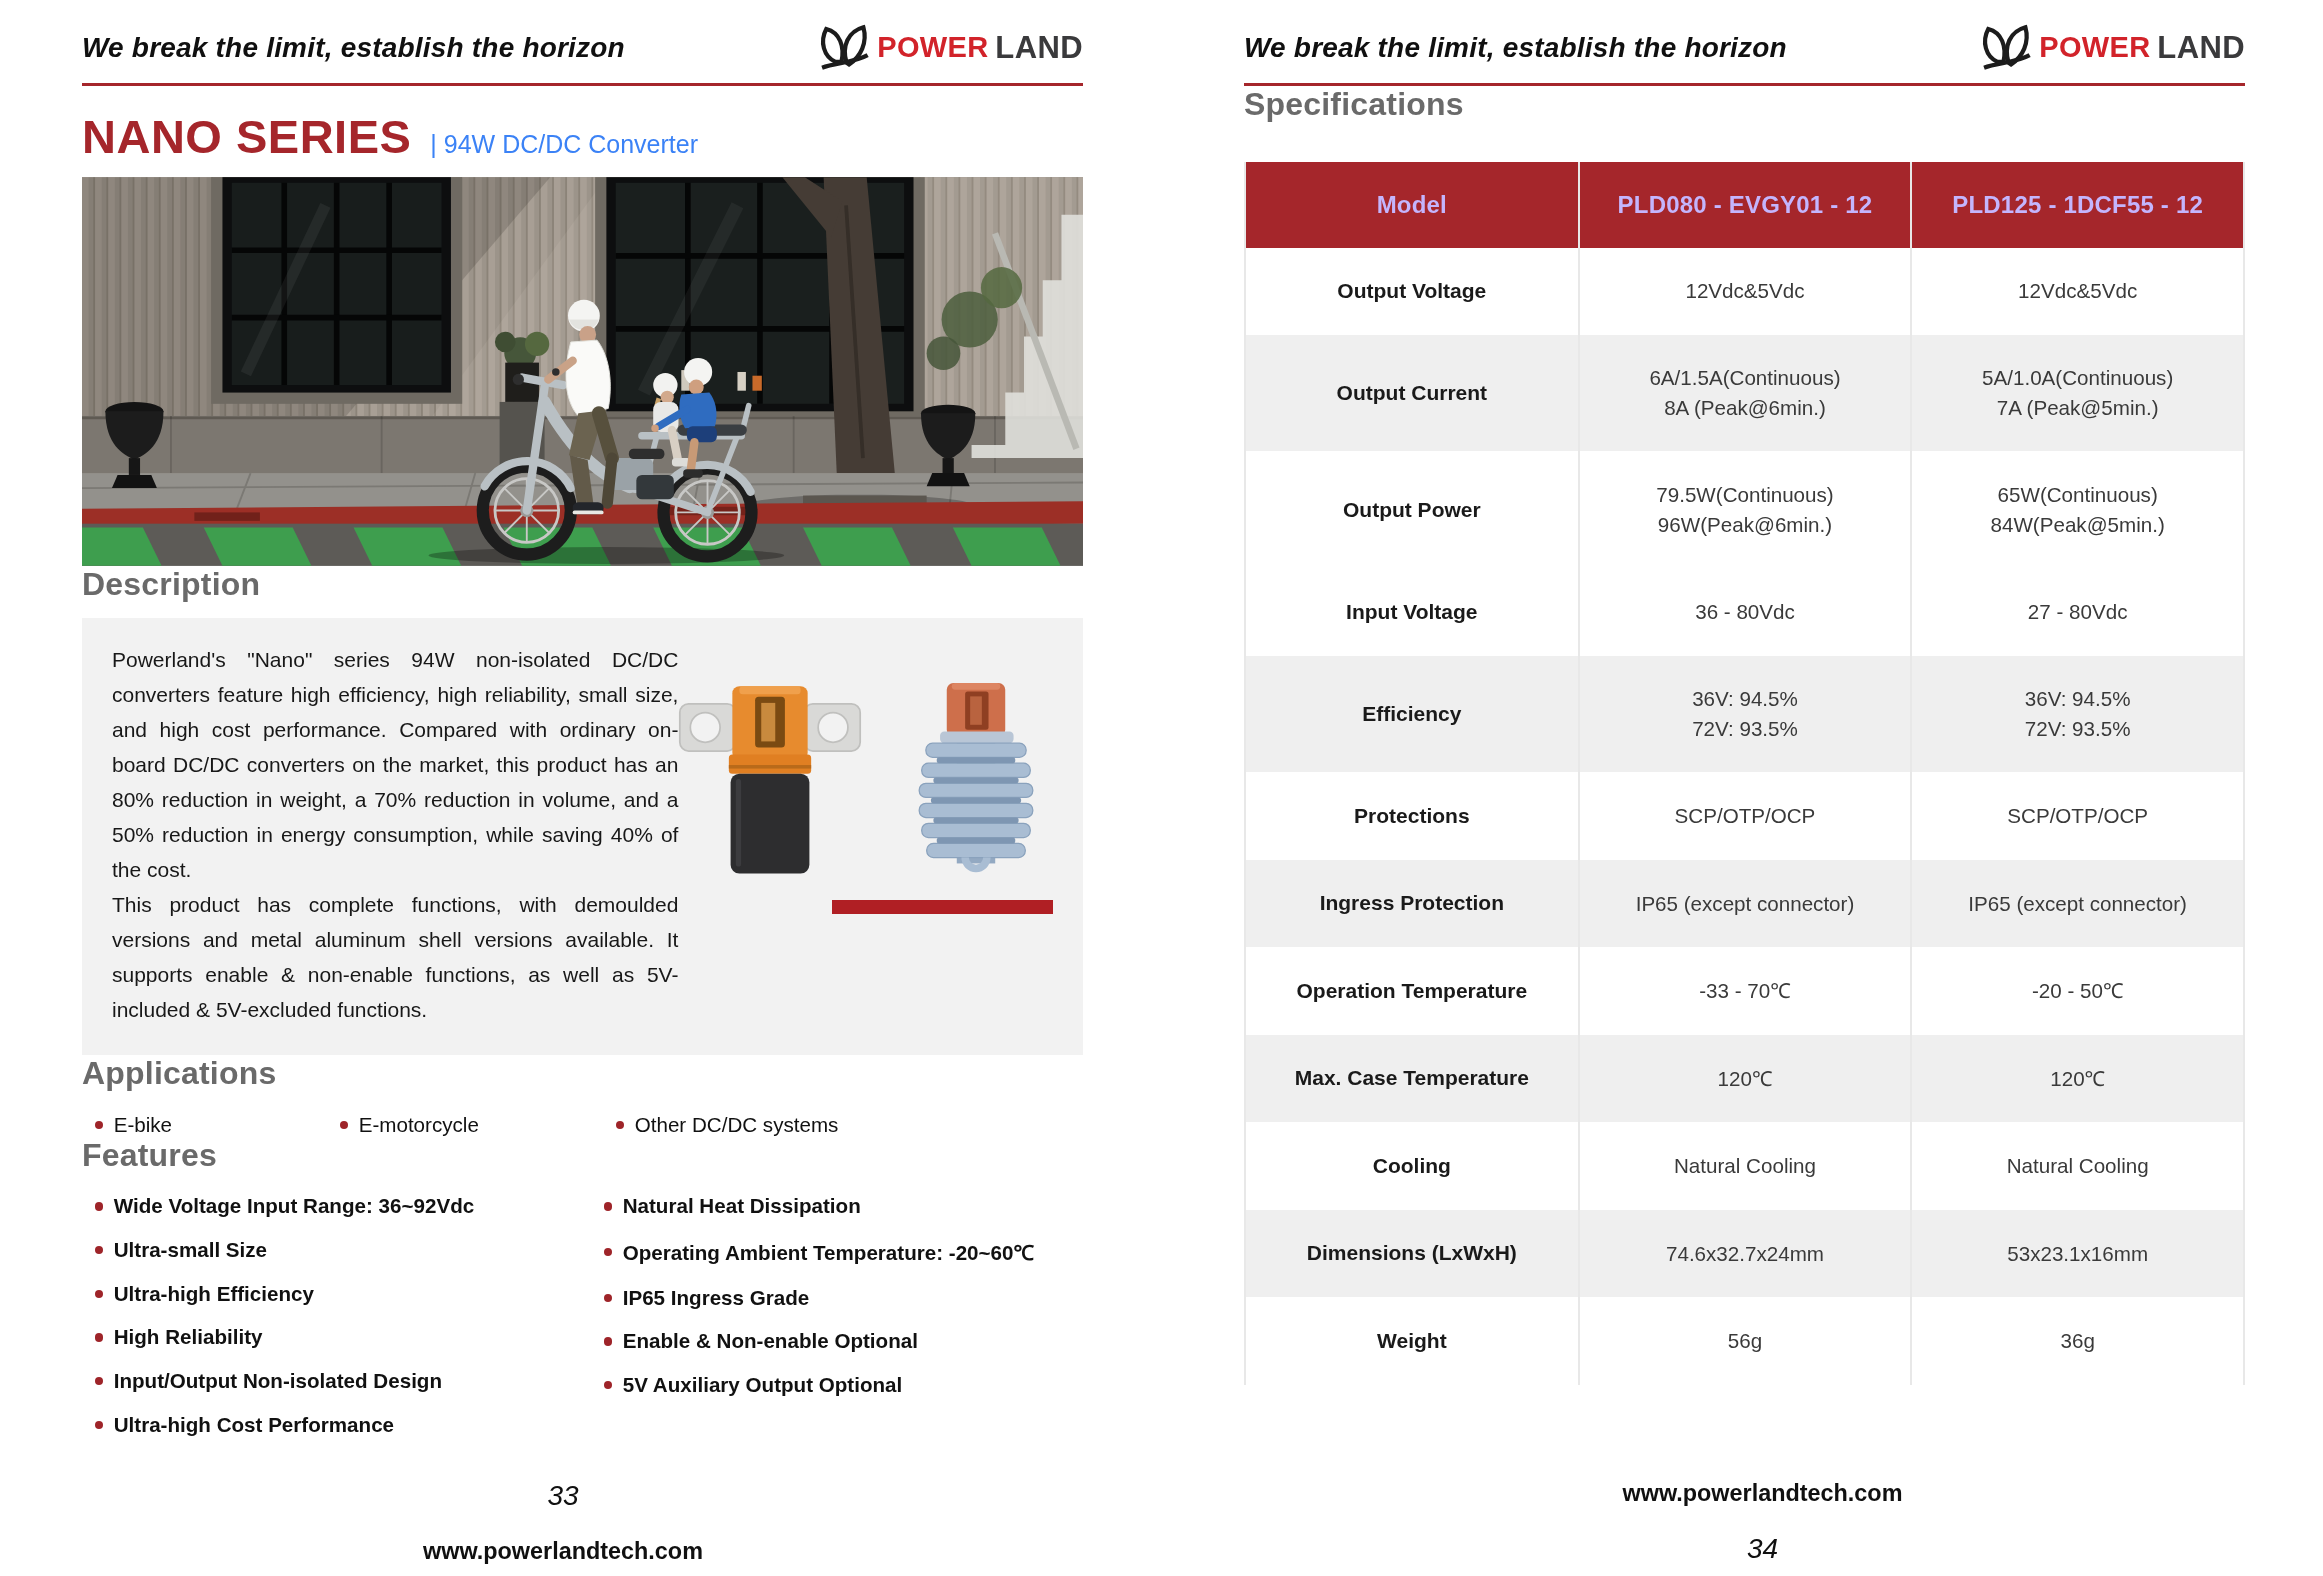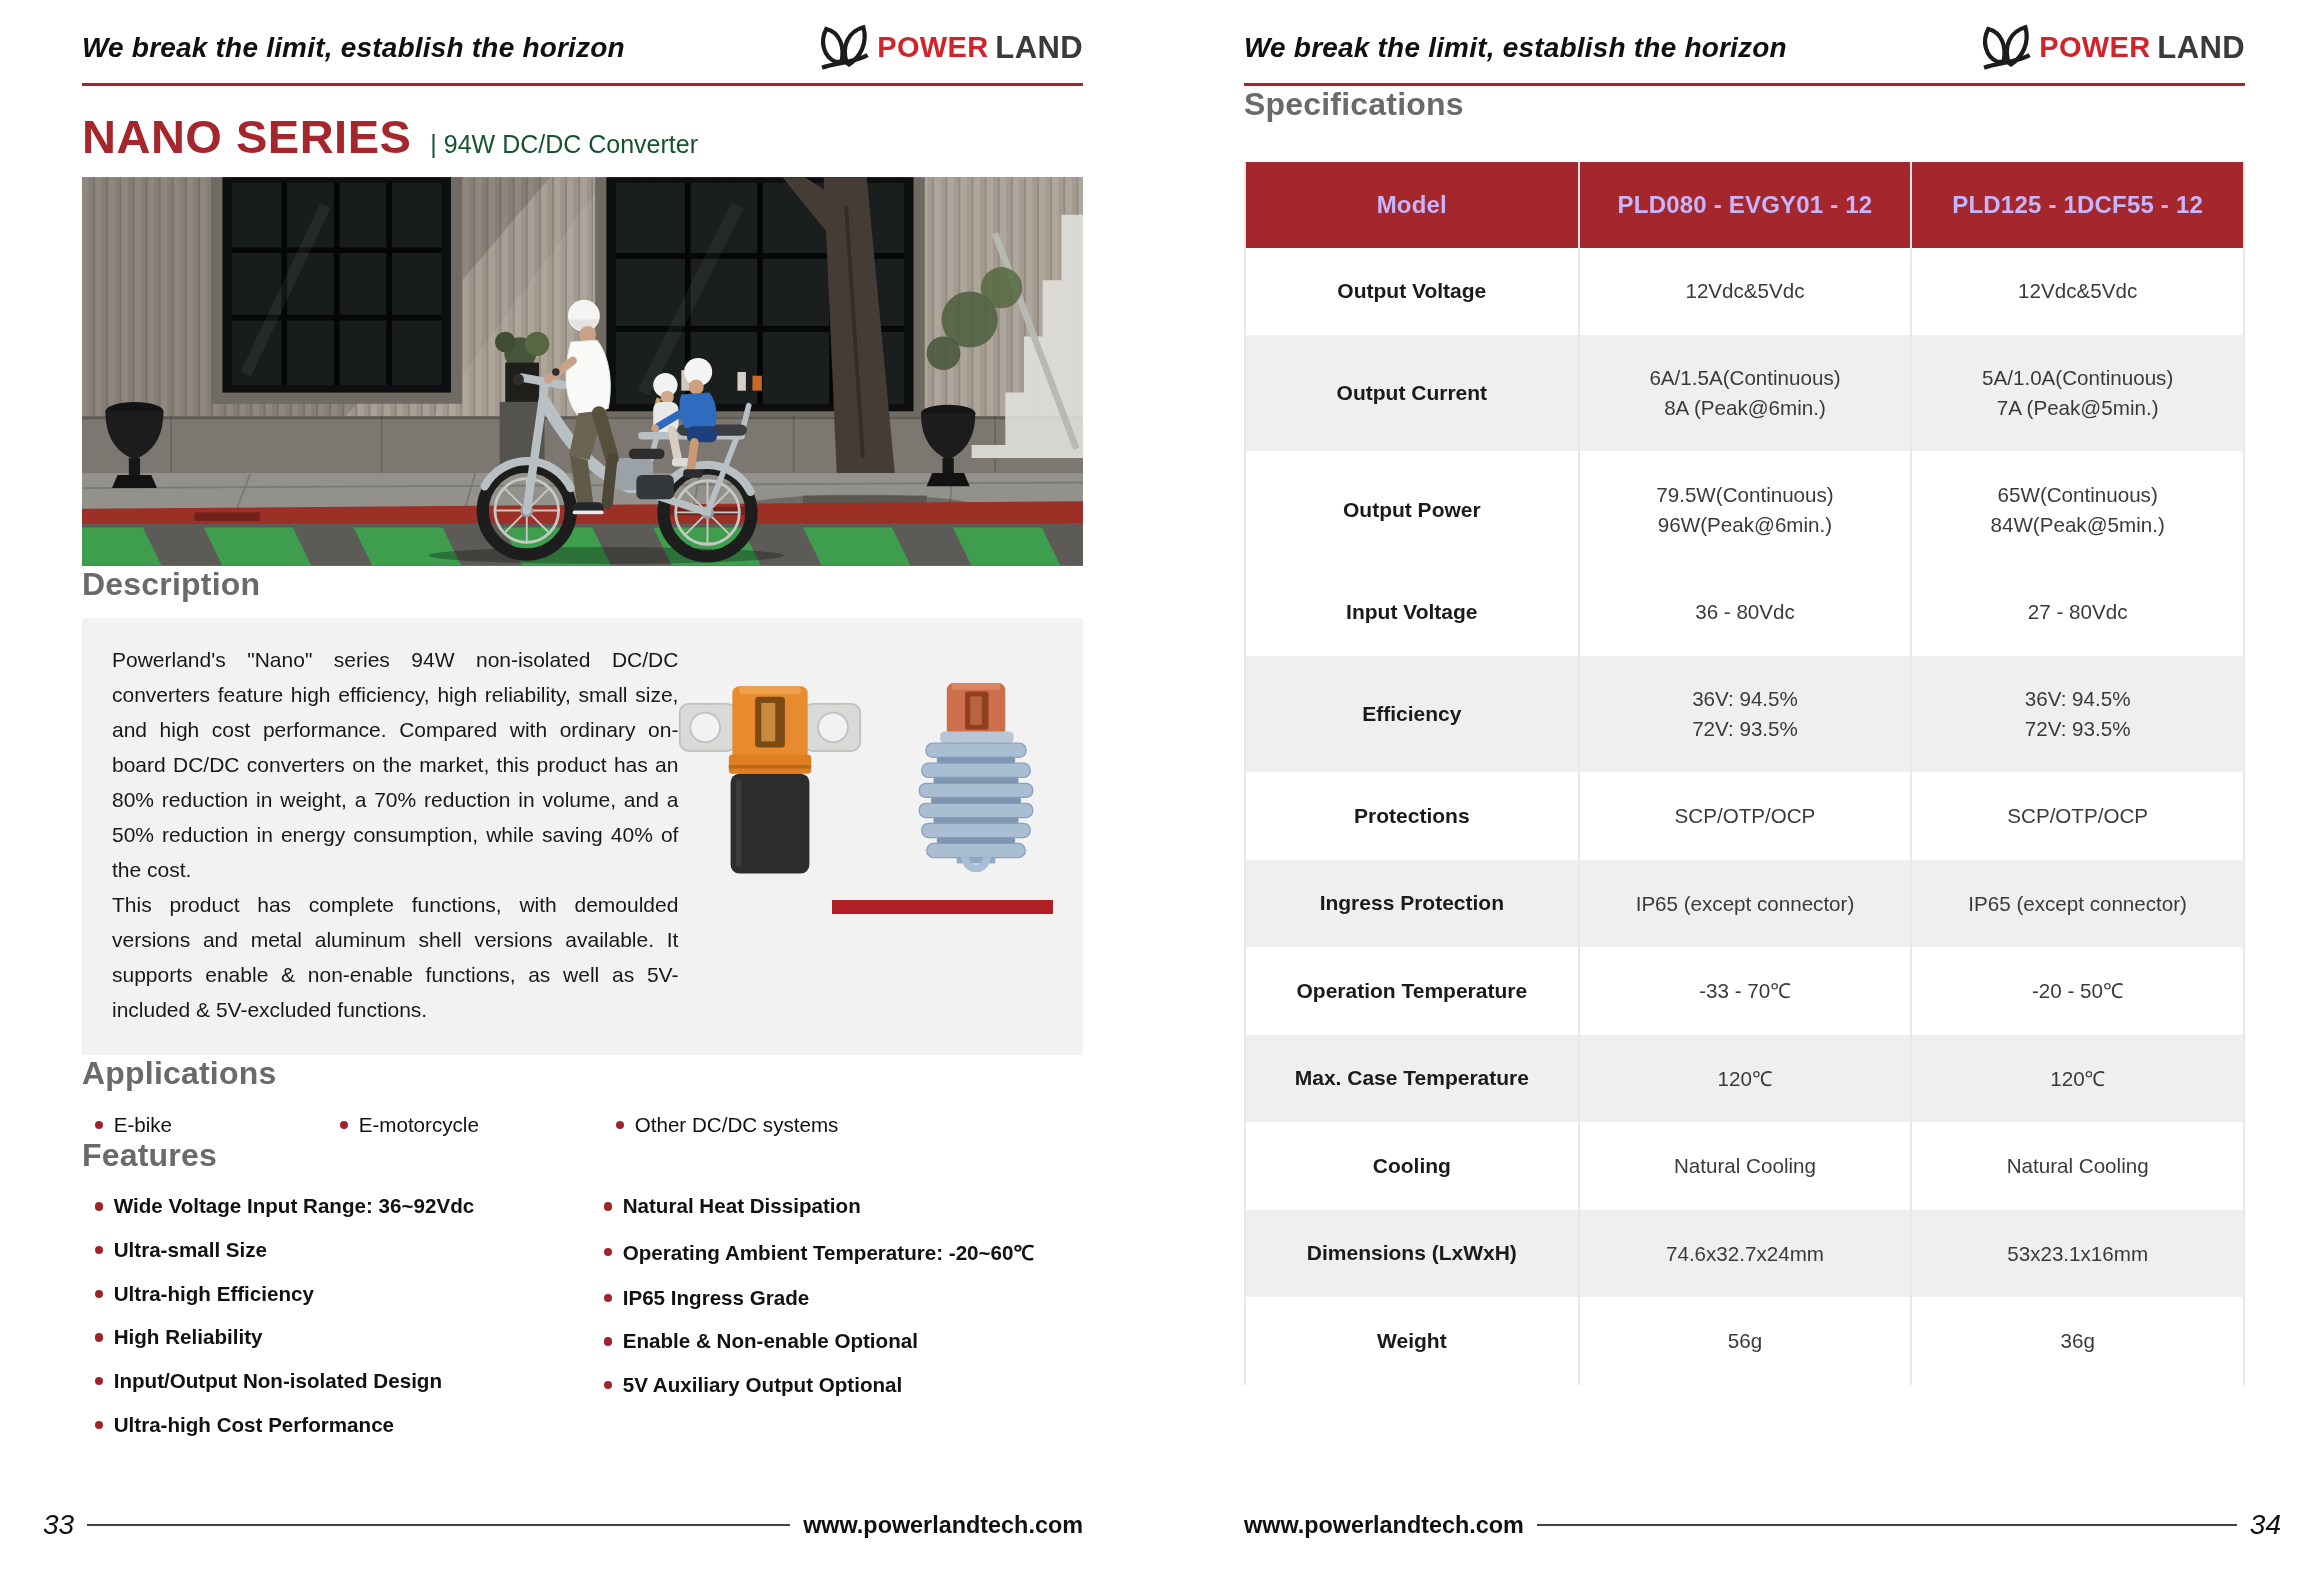--- a/index.html
+++ b/index.html
@@ -20,21 +20,21 @@
   
   .page-header{display:flex;justify-content:space-between;align-items:center;border-bottom:3.7px solid var(--red);padding-bottom:11.2px;height:62px;}
   .tagline{font-size:28px;font-weight:bold;font-style:italic;color:#101010;letter-spacing:0.2px;}
   .logo{display:flex;align-items:center;gap:6.6px;}
   .logo-power{color:#D2232A;font-weight:800;font-size:29px;letter-spacing:0.4px;}
   .logo-land{color:#3a3a3c;font-weight:800;font-size:31px;letter-spacing:0.4px;}
 
   
   .title-row{display:flex;align-items:baseline;gap:19px;margin-top:22.5px;}
   .series-title{font-size:47px;font-weight:800;color:var(--red);letter-spacing:0.5px;}
-  .series-subtitle{font-size:25px;color:#14532d;}
+  .series-subtitle{font-size:25px;color:#3b82f6;}
   .hero{display:block;margin-top:13px;width:1001px;height:389px;}
   h2.section{font-size:32px;font-weight:800;color:var(--gray-head);margin:0;letter-spacing:0.2px;}
   .mt-desc{margin-top:28px;}
   .desc-box{margin-top:15px;background:#F2F2F2;padding:24px 30px 28px 30px;display:flex;min-height:367px;}
   .desc-text{width:573px;font-size:21px;line-height:1.67;text-align:justify;color:#181818;}
   .desc-text p{margin:0;}
   .desc-images{flex:1;display:flex;flex-direction:column;align-items:flex-end;padding-top:39px;}
   .product-row{display:flex;gap:43px;align-items:flex-start;margin-right:5.6px;}
   .red-bar{width:221px;height:14px;background:var(--bright-red);margin-top:22.5px;}
   .mt-apps{margin-top:39px;}
@@ -43,21 +43,21 @@
   .app-item{display:flex;align-items:center;gap:10.3px;font-size:20.6px;color:#111;}
   .app-item.w1{width:245px;}
   .app-item.w2{width:276px;}
   .mt-feat{margin-top:37px;}
   .features-cols{display:flex;margin-top:20.6px;padding-left:13px;}
   .features-col{display:flex;flex-direction:column;gap:19.7px;font-size:20.6px;color:#111;}
   .features-col.left{width:509px;}
   .feature-item{display:flex;align-items:center;gap:10.3px;font-weight:bold;}
 
   
-  .page-footer{position:absolute;bottom:36px;display:flex;align-items:center;gap:13px;}
+  .page-footer{position:absolute;bottom:12px;display:flex;align-items:center;gap:13px;flex-direction:column;}
   .page-footer.left-f{left:43px;right:79px;}
   .page-footer.right-f{left:82px;right:43px;}
   .page-num{font-size:28px;font-style:italic;color:#101010;}
   .footer-line{flex:1;height:2.8px;background:#414141;}
   .footer-url{font-size:23.4px;font-weight:bold;color:#101010;}
 
   
   .mt-specs{margin-top:32px;}
   table.specs{margin-top:39px;width:100%;border-collapse:separate;border-spacing:2.8px 0;background:#e8e8e8;}
   table.specs th{

